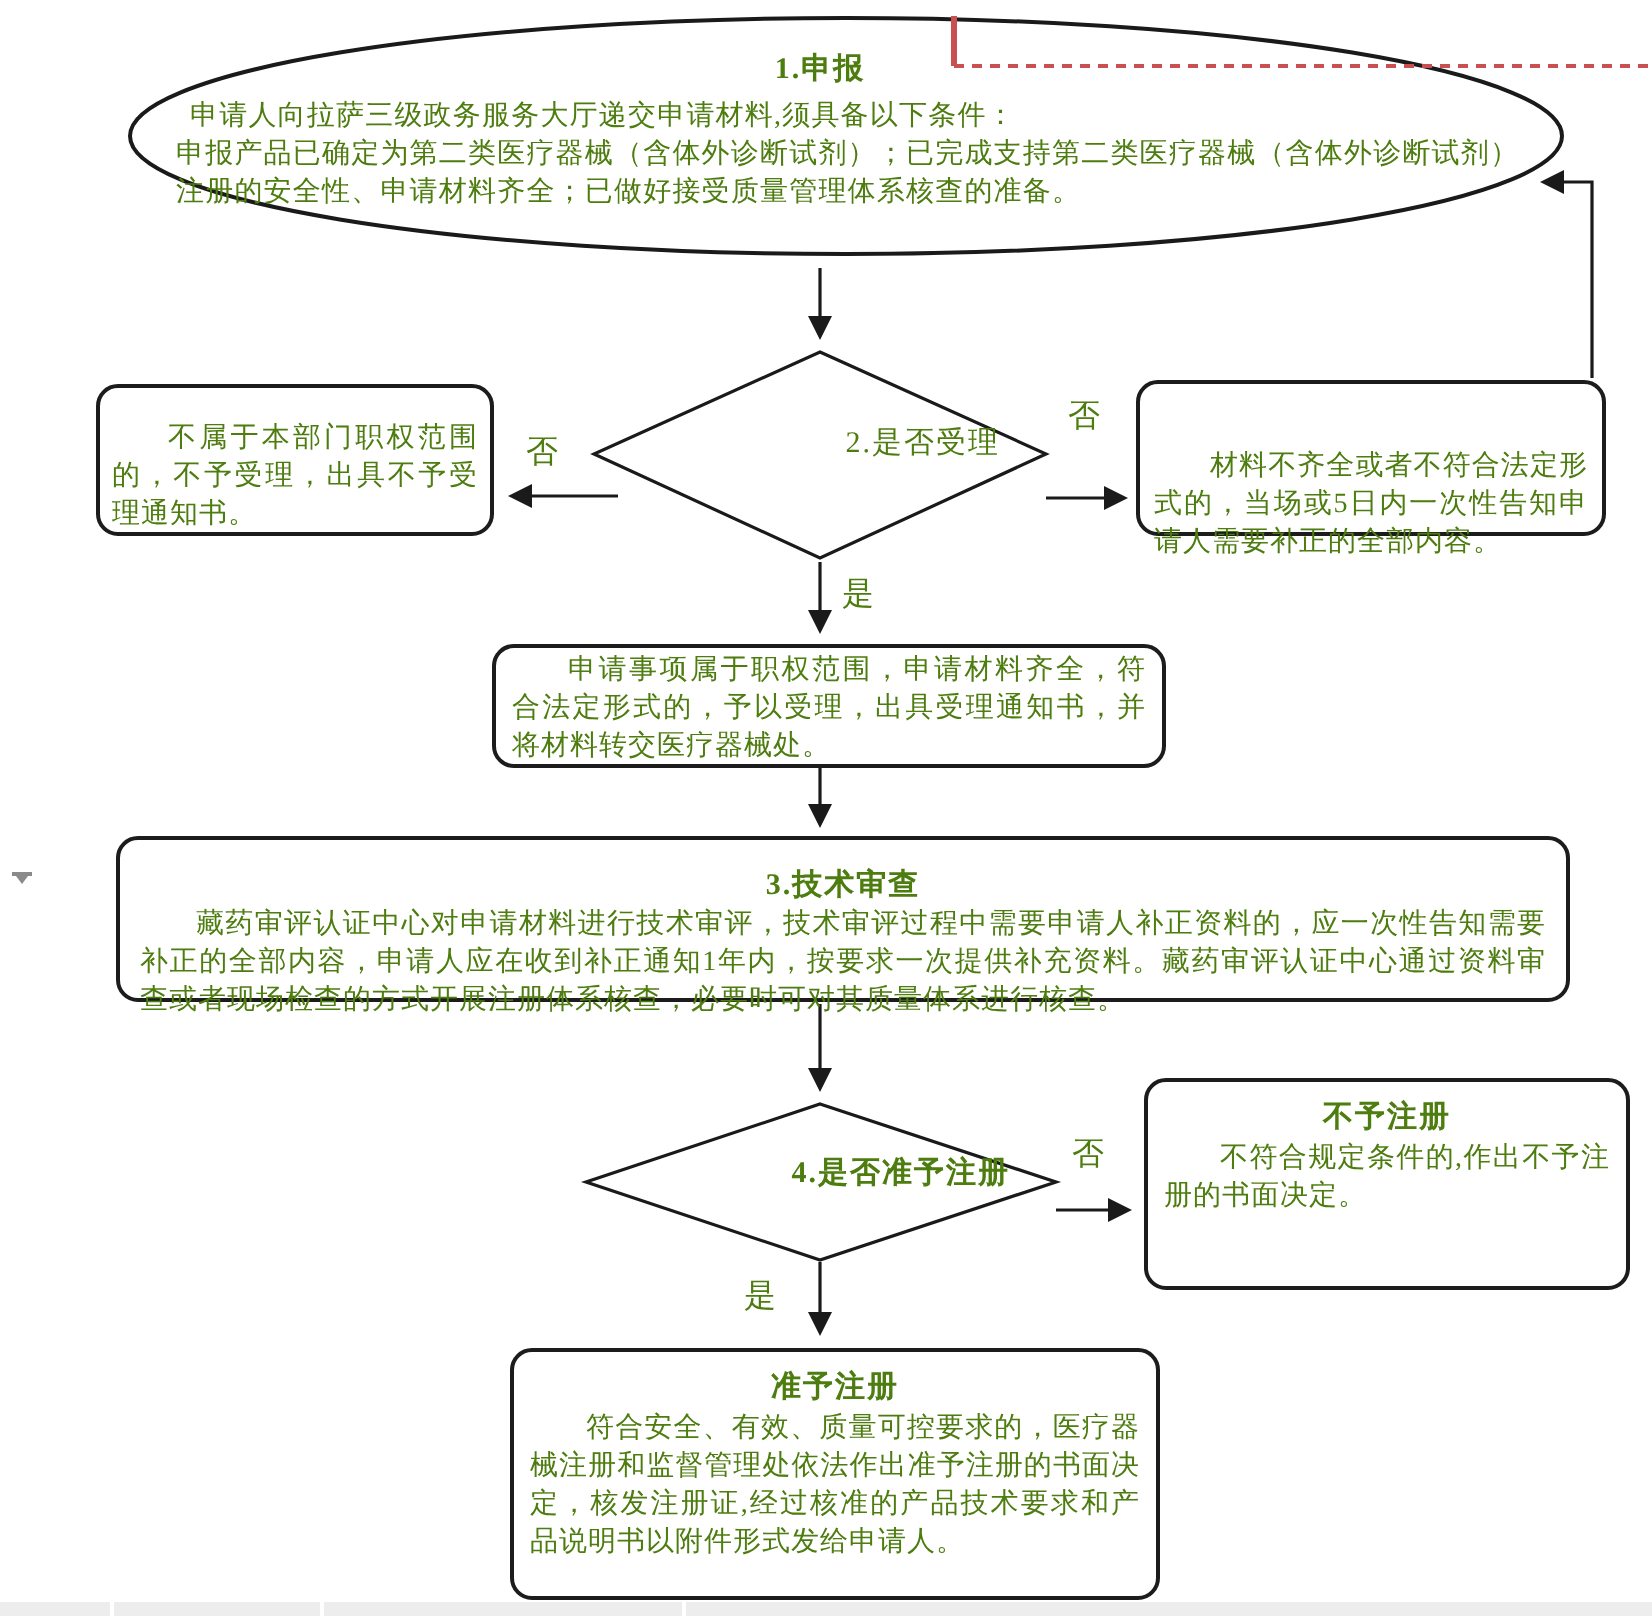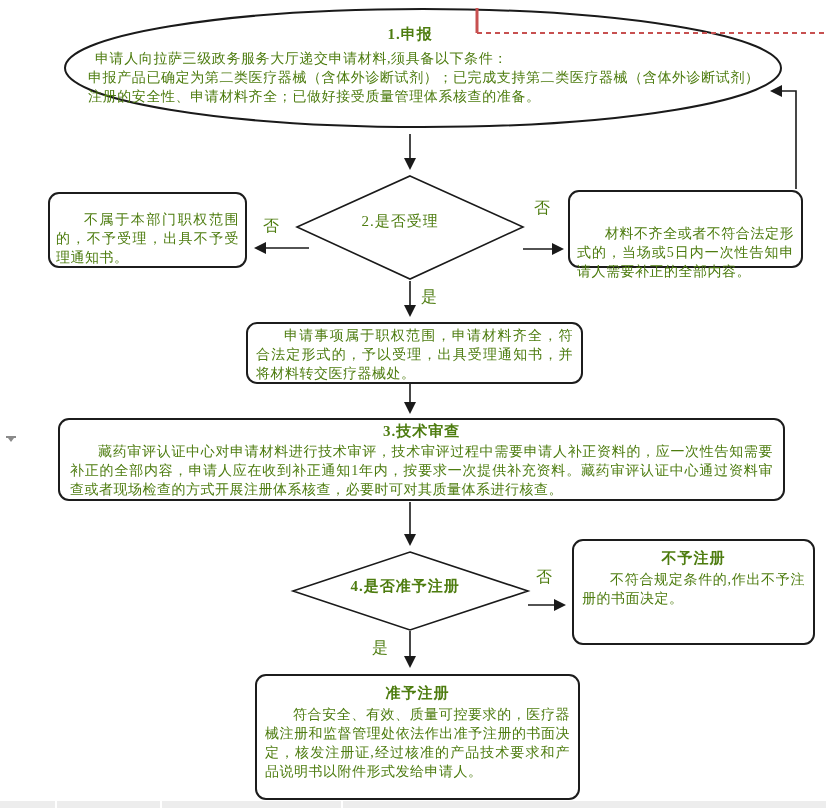--- a/index.html
+++ b/index.html
@@ -25,21 +25,21 @@
   }
   .ell-title {
     position:absolute; left:60px; top:25px; width:700px; text-align:center;
     font-weight:bold; font-size:15px; letter-spacing:1px; z-index:2;
   }
   .ell-line {
     position:absolute; left:88px; width:692px; font-size:14px; line-height:19px;
     letter-spacing:0.6px; z-index:2;
   }
   .diamond-label {
-    position:absolute; width:200px; text-align:center; font-size:15px;
+    position:absolute; width:200px; text-align:right; font-size:15px;
     letter-spacing:1px; z-index:2;
   }
   .yn-label { position:absolute; font-size:16px; z-index:2; }
   .bottom-bar {
     position:absolute; left:0; top:801px; width:826px; height:7px;
     background:#ededed; z-index:3;
   }
   .bar-divider {
     position:absolute; top:0; width:2px; height:7px; background:#ffffff;
   }
@@ -97,21 +97,21 @@
 
   <div class="node-box" style="left:568px; top:190px; width:235px; height:78px;">
     <div class="box-text" style="padding:4px 7px;margin-top:28px;">材料不齐全或者不符合法定形式的，当场或5日内一次性告知申请人需要补正的全部内容。</div>
   </div>
 
   <div class="node-box" style="left:246px; top:322px; width:337px; height:62px;">
     <div class="box-text" style="padding:2px 8px;">申请事项属于职权范围，申请材料齐全，符合法定形式的，予以受理，出具受理通知书，并将材料转交医疗器械处。</div>
   </div>
 
   <div class="node-box" style="left:58px; top:418px; width:727px; height:83px;">
-    <div class="box-title" style="padding-top:2px;">3.技术审查</div>
+    <div class="box-title" style="padding-top:13px;">3.技术审查</div>
     <div class="box-text" style="padding:1px 10px;">藏药审评认证中心对申请材料进行技术审评，技术审评过程中需要申请人补正资料的，应一次性告知需要补正的全部内容，申请人应在收到补正通知1年内，按要求一次提供补充资料。藏药审评认证中心通过资料审查或者现场检查的方式开展注册体系核查，必要时可对其质量体系进行核查。</div>
   </div>
 
   <div class="diamond-label" style="left:305px; top:577px; font-weight:bold;">4.是否准予注册</div>
   <div class="yn-label" style="left:536px; top:567px;">否</div>
   <div class="yn-label" style="left:372px; top:638px;">是</div>
 
   <div class="node-box" style="left:572px; top:539px; width:243px; height:106px;">
     <div class="box-title">不予注册</div>
     <div class="box-text" style="padding:2px 8px;">不符合规定条件的,作出不予注册的书面决定。</div>

